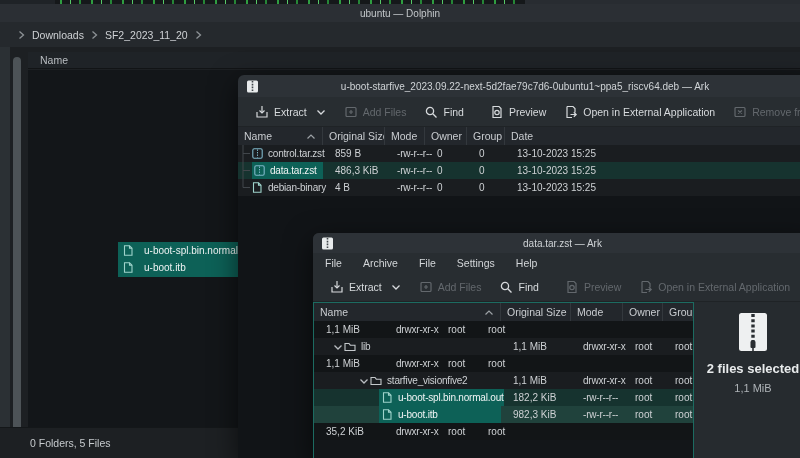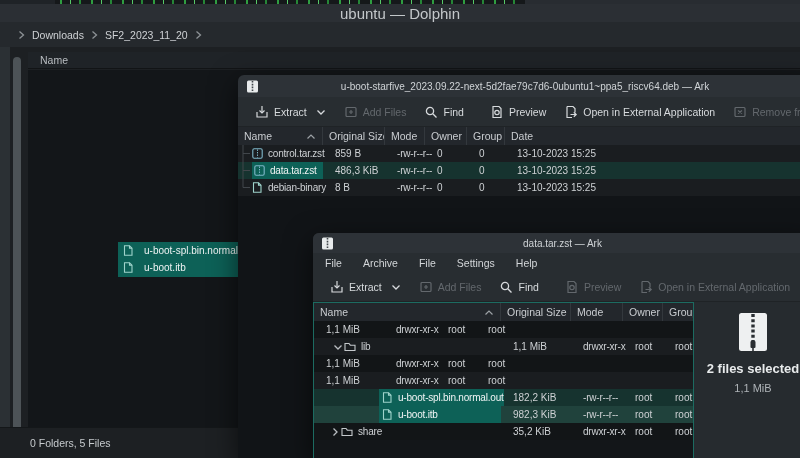--- a/index.html
+++ b/index.html
@@ -14,21 +14,21 @@
   svg{display:block;}
 
   
   .sliver-dark{left:0;top:0;width:55px;height:4px;background:#1f2327;}
   .sliver-specks{left:55px;top:0;width:470px;height:4px;
     background:repeating-linear-gradient(90deg,#15181a 0 5px,#2f9e41 5px 7px,#15181a 7px 15px,#57c969 15px 16px,#15181a 16px 24px,#268637 24px 26px,#15181a 26px 31px);}
 
   
   .dolphin{left:0;top:4px;width:800px;height:454px;background:#1d2023;}
   .dolphin-titlebar{left:0;top:0;width:800px;height:18px;background:#2b2f34;
-    display:flex;align-items:center;justify-content:center;font-size:15px;color:#c3c7ca;}
+    display:flex;align-items:center;justify-content:center;font-size:10px;color:#c3c7ca;}
   .dolphin-crumbbar{left:0;top:18px;width:800px;height:25px;background:#25292d;
     display:flex;align-items:center;padding-left:18px;box-sizing:border-box;gap:7px;font-size:10.5px;}
   .crumb-sep{color:#8d9296;display:flex;align-items:center;}
   .crumb{color:#ced1d4;}
   .crumb.current{color:#f3f5f6;font-weight:bold;margin-top:44px;}
   .dolphin-places-strip{left:0;top:43px;width:10px;height:411px;background:#2b3034;}
   .dolphin-scrollbar{left:13px;top:53px;width:8px;height:375px;border-radius:4px;background:#4d5357;}
   .dolphin-header{left:28px;top:48px;width:772px;height:17px;background:#1f2327;
     display:flex;align-items:center;padding-left:12px;box-sizing:border-box;
     font-size:10.5px;color:#b9bdc1;border-bottom:1px solid #121416;}
@@ -387,21 +387,21 @@
               <use href="#i-branch-end"></use>
             </svg>
           </span>
         <span class="ficon">
             <svg width="11" height="11">
               <use href="#i-file"></use>
             </svg>
           </span>
         <span class="lbl">debian-binary</span>
       </div>
-      <div class="cell a1-size">8 B</div>
+      <div class="cell a1-size">4 B</div>
       <div class="cell a1-mode lbl">-rw-r--r--</div>
       <div class="cell a1-owner">0</div>
       <div class="cell a1-group">0</div>
       <div class="cell a1-date">13-10-2023 15:25</div>
     </div>
   </div>
 </div>
 
 <div class="abs win ark2">
   <div class="titlebar">
@@ -528,20 +528,34 @@
       </div>
 
       <div class="trow alt-b">
         <div class="cell a2-size">1,1 MiB</div>
         <div class="cell a2-mode lbl">drwxr-xr-x</div>
         <div class="cell a2-owner">root</div>
         <div class="cell a2-group">root</div>
       </div>
 
       <div class="trow alt-a">
+        <div class="cell a2-name c-namecell">
+          <span class="indent" style="width:43px"></span>
+          <span class="expander">
+              <svg width="10" height="8">
+                <use href="#i-chevdown"></use>
+              </svg>
+            </span>
+          <span class="ficon">
+              <svg width="12" height="11">
+                <use href="#i-folder"></use>
+              </svg>
+            </span>
+          <span class="lbl">starfive_visionfive2</span>
+        </div>
         <div class="cell a2-size">1,1 MiB</div>
         <div class="cell a2-mode lbl">drwxr-xr-x</div>
         <div class="cell a2-owner">root</div>
         <div class="cell a2-group">root</div>
       </div>
 
       <div class="trow alt-b row-sel-tint-a">
         <div class="cell a2-name c-namecell">
           <span class="indent" style="width:65px"></span>
           <span class="namehl">
@@ -571,34 +585,20 @@
             <span class="lbl">u-boot.itb</span>
           </span>
         </div>
         <div class="cell a2-size">982,3 KiB</div>
         <div class="cell a2-mode lbl">-rw-r--r--</div>
         <div class="cell a2-owner">root</div>
         <div class="cell a2-group">root</div>
       </div>
 
       <div class="trow alt-b">
-        <div class="cell a2-name c-namecell">
-          <span class="indent" style="width:14px"></span>
-          <span class="expander">
-              <svg width="8" height="10">
-                <use href="#i-chevright"></use>
-              </svg>
-            </span>
-          <span class="ficon">
-              <svg width="12" height="11">
-                <use href="#i-folder"></use>
-              </svg>
-            </span>
-          <span class="lbl">share</span>
-        </div>
         <div class="cell a2-size">35,2 KiB</div>
         <div class="cell a2-mode lbl">drwxr-xr-x</div>
         <div class="cell a2-owner">root</div>
         <div class="cell a2-group">root</div>
       </div>
     </div>
 
     <div class="info-panel">
       <span>
           <svg width="34" height="41">

